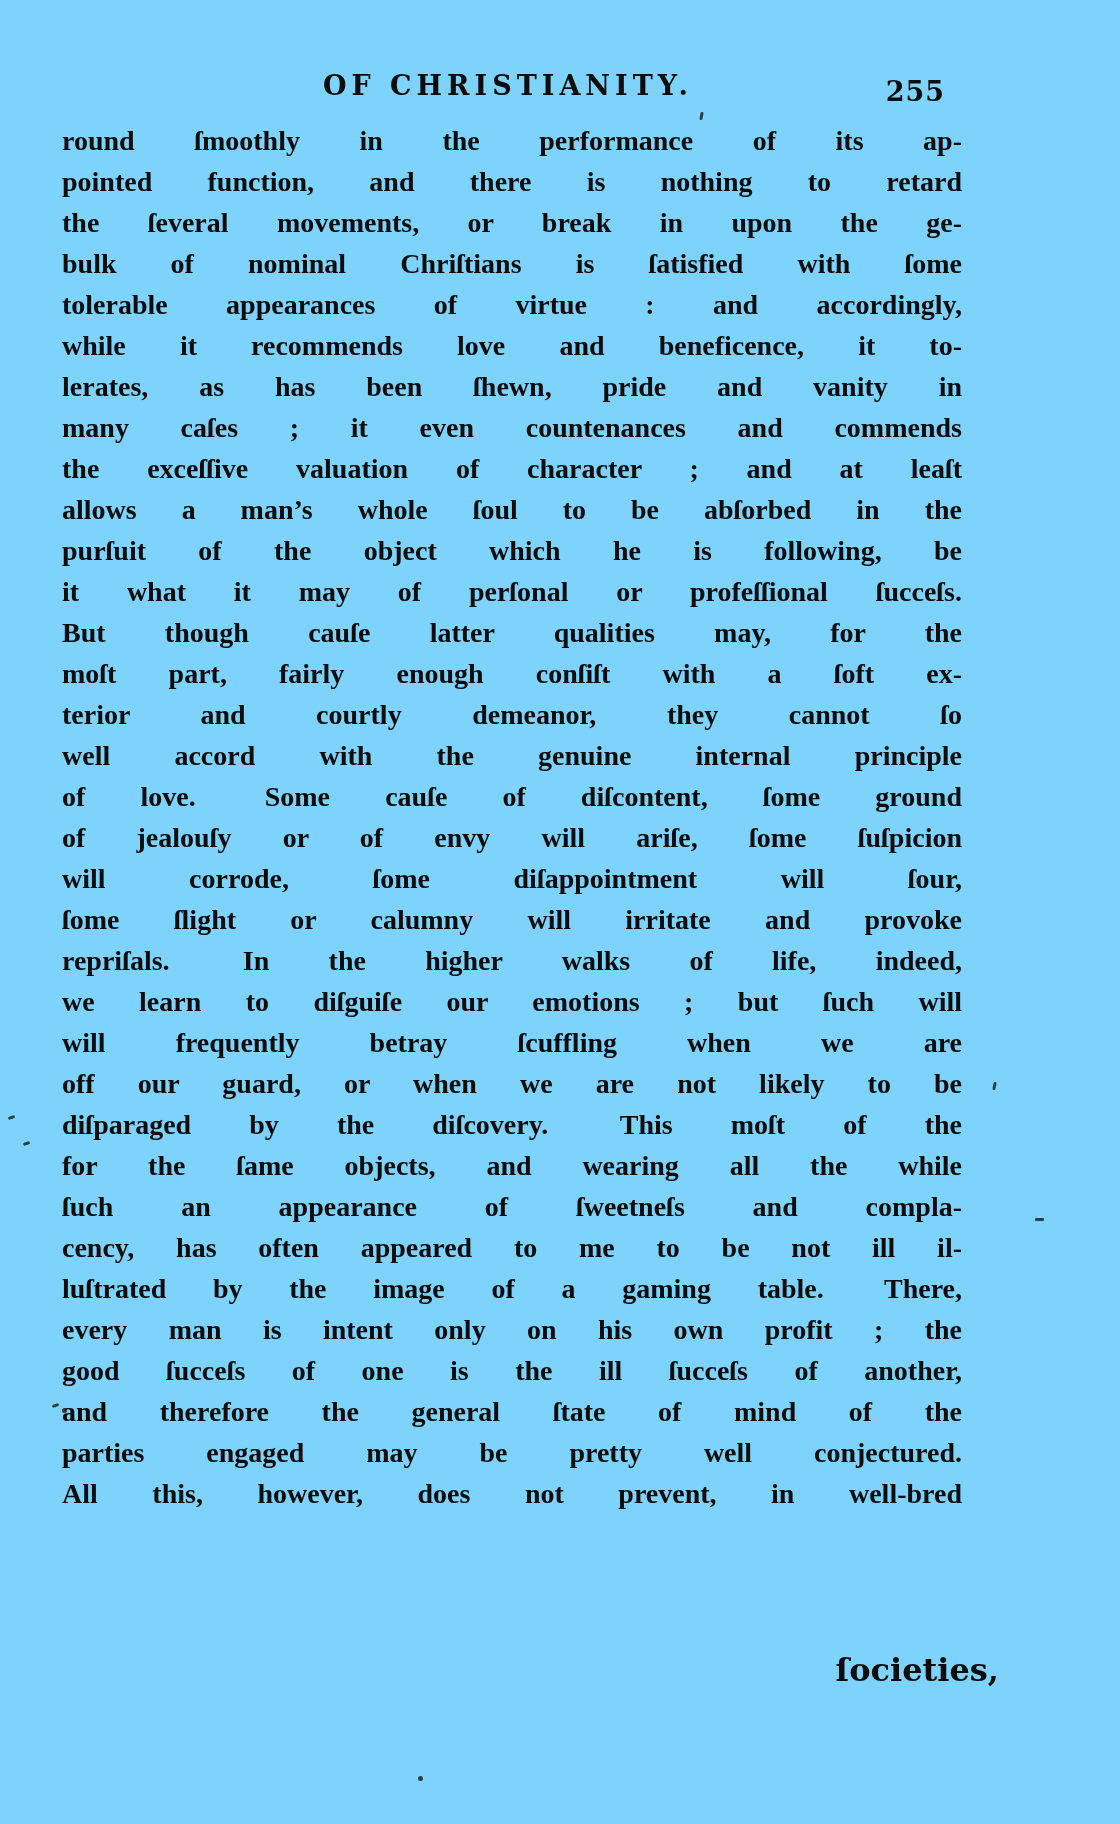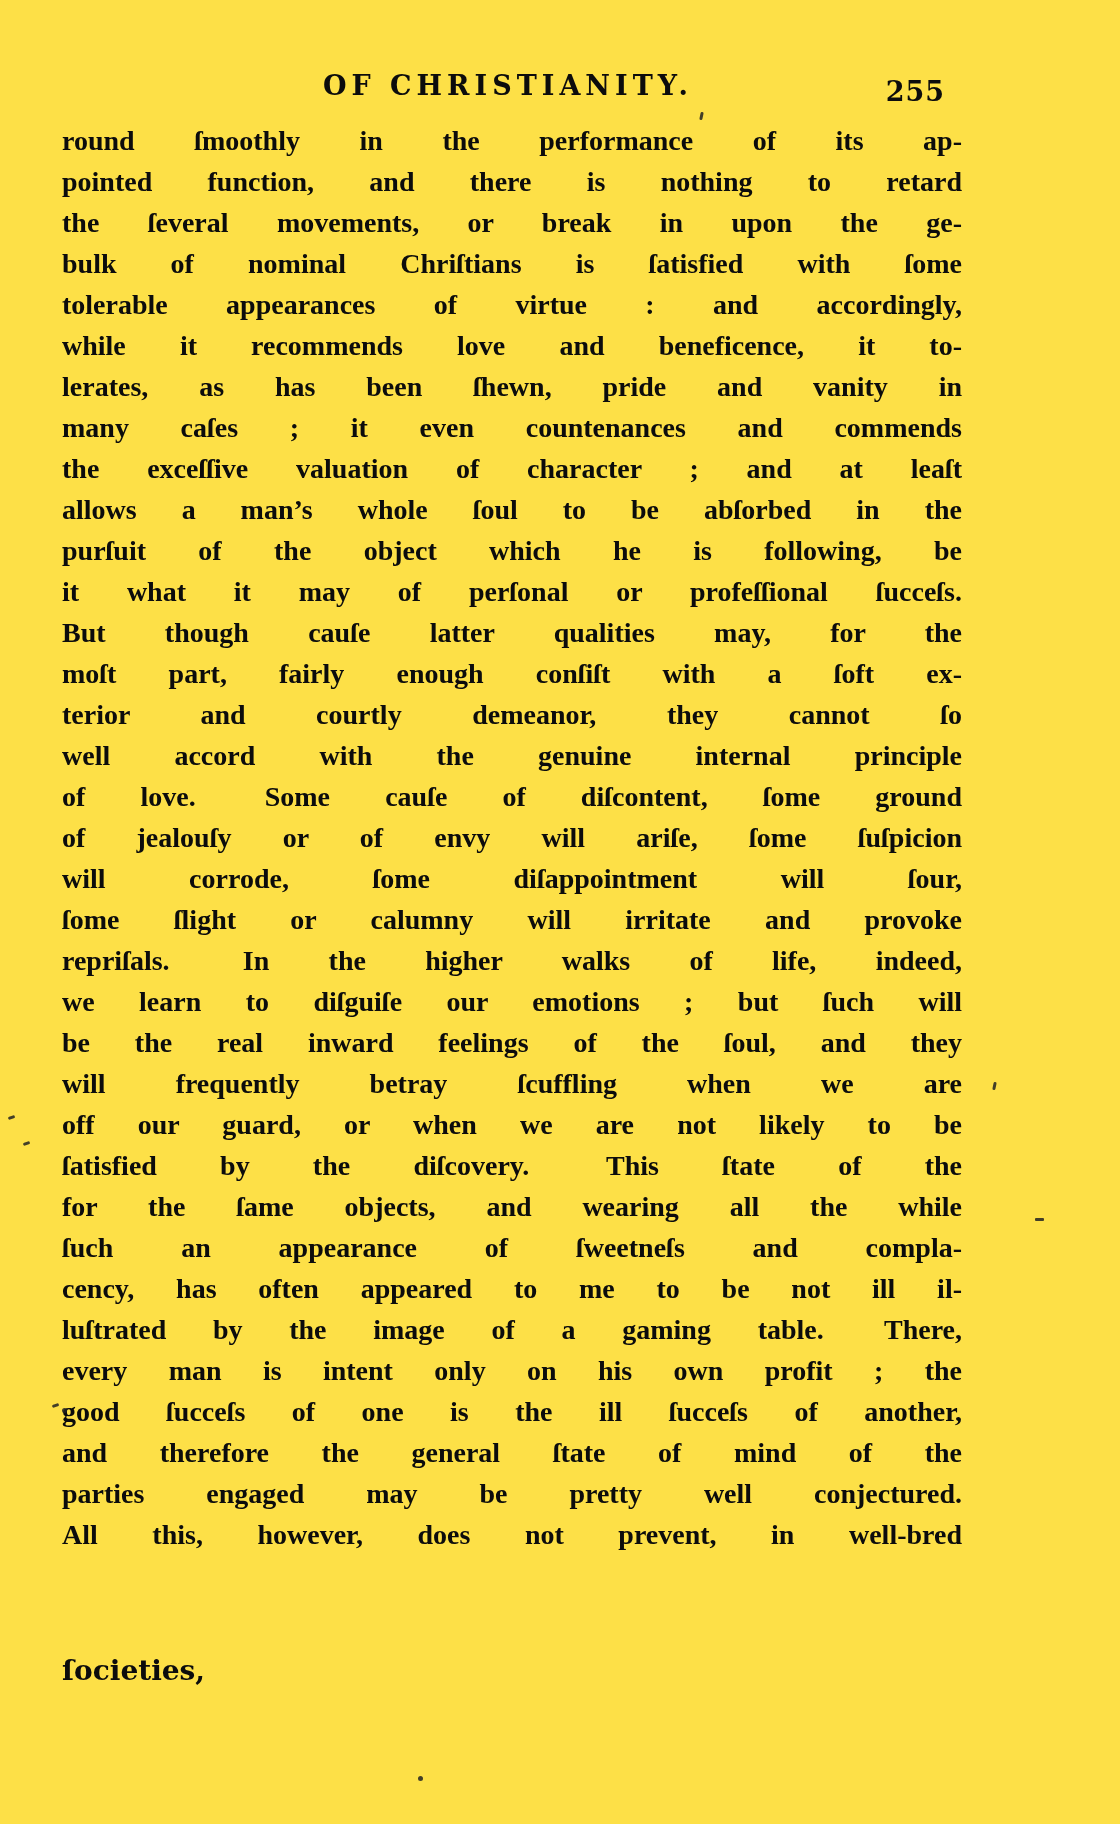--- a/index.html
+++ b/index.html
@@ -5,21 +5,21 @@
   html, body {
     margin: 0;
     padding: 0;
     background: #ffffff;
     font-family: "DejaVu Serif", "Liberation Serif", serif;
   }
   .page {
     position: relative;
     width: 1120px;
     height: 1824px;
-    background: #fde047;
+    background: #7dd3fc;
     color: #0c0c0c;
     overflow: hidden;
   }
   
   .running-header {
     position: absolute;
     top: 70px;
     left: 62px;
     width: 900px;
     height: 44px;
@@ -60,22 +60,22 @@
     white-space: nowrap;
     height: 41px;
     overflow: visible;
     font-family: Liberation Serif, serif;
   }
   .catchword-line {
     position: absolute;
     top: 1650px;
     left: 62px;
     width: 937px;
-    text-align: left;
-    font-size: 28px;
+    text-align: right;
+    font-size: 32px;
     font-weight: bold;
     line-height: 41px;
   }
   
   .speck {
     position: absolute;
     background: #222;
     opacity: 0.85;
   }
   .speck.dot   { width: 5px; height: 5px; border-radius: 50%; }
@@ -109,24 +109,23 @@
       <div class="text-line">But though cauſe latter qualities may, for the</div>
       <div class="text-line">moſt part, fairly enough conſiſt with a ſoft ex-</div>
       <div class="text-line">terior and courtly demeanor, they cannot ſo</div>
       <div class="text-line">well accord with the genuine internal principle</div>
       <div class="text-line">of love.  Some cauſe of diſcontent, ſome ground</div>
       <div class="text-line">of jealouſy or of envy will ariſe, ſome ſuſpicion</div>
       <div class="text-line">will corrode, ſome diſappointment will ſour,</div>
       <div class="text-line">ſome ſlight or calumny will irritate and provoke</div>
       <div class="text-line">repriſals.  In the higher walks of life, indeed,</div>
       <div class="text-line">we learn to diſguiſe our emotions ; but ſuch will</div>
-      <div class="text-line">be the real inward feelings of the ſoul, and they</div>
       <div class="text-line">will frequently betray ſcuffling when we are</div>
       <div class="text-line">off our guard, or when we are not likely to be</div>
-      <div class="text-line">ſatisfied by the diſcovery.  This ſtate of the</div>
+      <div class="text-line">diſparaged by the diſcovery.  This moſt of the</div>
       <div class="text-line">for the ſame objects, and wearing all the while</div>
       <div class="text-line">ſuch an appearance of ſweetneſs and compla-</div>
       <div class="text-line">cency, has often appeared to me to be not ill il-</div>
       <div class="text-line">luſtrated by the image of a gaming table.  There,</div>
       <div class="text-line">every man is intent only on his own profit ; the</div>
       <div class="text-line">good ſucceſs of one is the ill ſucceſs of another,</div>
       <div class="text-line">and therefore the general ſtate of mind of the</div>
       <div class="text-line">parties engaged may be pretty well conjectured.</div>
       <div class="text-line">All this, however, does not prevent, in well-bred</div>
     </div>

